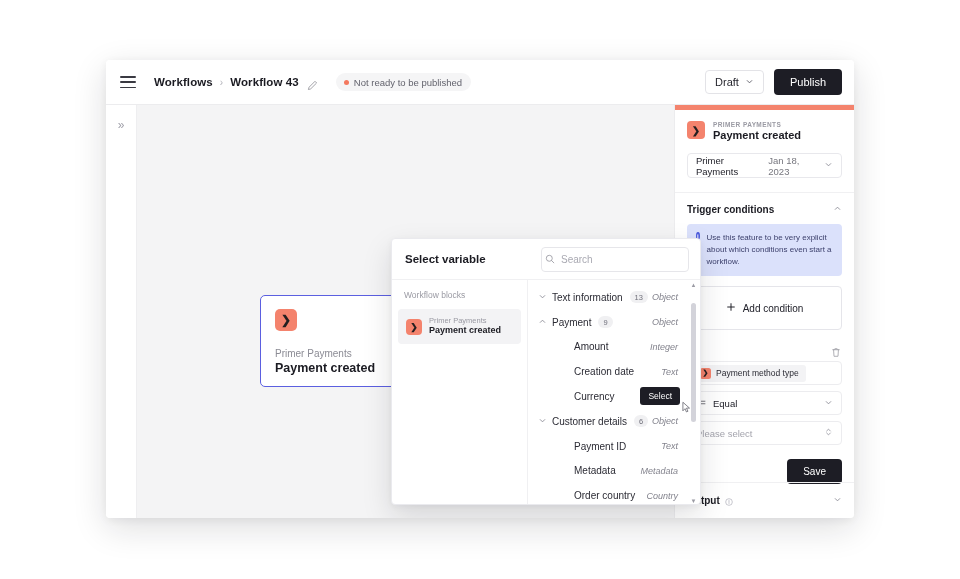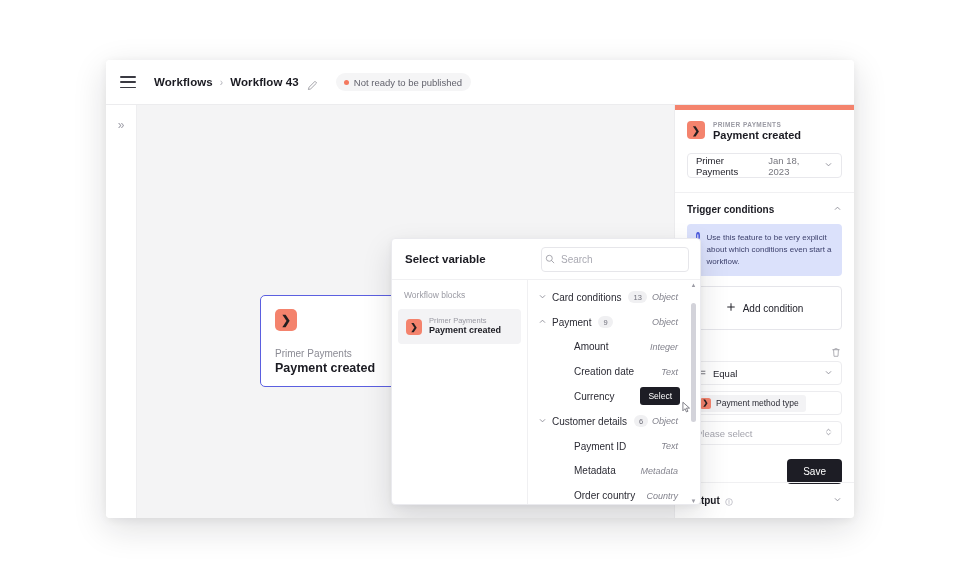--- a/index.html
+++ b/index.html
@@ -305,20 +305,31 @@
               <path d="M11.6 1.9 14 4.3 5.4 12.9 2 13.9l1-3.4z" fill="none" stroke="#5b5b65" stroke-width="1.3" stroke-linejoin="round"></path>
             </svg>
         </span>
       </div>
 
       <div class="badge-status">
         <span class="dot"></span>
         <span>Not ready to be published</span>
       </div>
 
+      <div class="header-right">
+        <div class="draft-btn">
+          <span>Draft</span>
+          <span class="chev">
+            <svg viewBox="0 0 12 12" width="9" height="9">
+                <path d="M3 4.8 6 7.8 9 4.8" fill="none" stroke="#5b5b65" stroke-width="1.2" stroke-linecap="round"></path>
+              </svg>
+          </span>
+        </div>
+        <button class="publish-btn">Publish</button>
+      </div>
     </div>
 
     <div class="body-area">
 
       <div class="left-rail">
         <span class="rail-expand">»</span>
       </div>
 
       <div class="canvas">
 
@@ -362,21 +373,21 @@
                 </div>
               </div>
             </div>
 
             <div class="modal-right">
               <div class="var-list" id="var-list">
                   <div class="var-row">
                     <span class="var-caret"><svg viewBox="0 0 12 12" width="9" height="9">
                         <path d="M3 4.8 6 7.8 9 4.8" fill="none" stroke="#8c8c96" stroke-width="1.2" stroke-linecap="round"></path>
                       </svg></span>
-                    <span class="var-name">Card conditions</span>
+                    <span class="var-name">Text information</span>
                     <span class="var-count">13</span>
                     <span class="var-type">Object</span>
                   </div>
                   <div class="var-row">
                     <span class="var-caret"><svg viewBox="0 0 12 12" width="9" height="9">
                         <path d="M3 7.2 6 4.2 9 7.2" fill="none" stroke="#8c8c96" stroke-width="1.2" stroke-linecap="round"></path>
                       </svg></span>
                     <span class="var-name">Payment</span>
                     <span class="var-count">9</span>
                     <span class="var-type">Object</span>
@@ -483,41 +494,41 @@
           </span>
           <span>Add condition</span>
         </div>
 
         <div class="cond-card">
           <div class="cond-toolbar">
             <span class="trash-icon">
               <svg viewBox="0 0 14 15" width="10" height="11">
                   <path d="M2.4 3.6h9.2M5.4 3.6V2.2h3.2v1.4M3.6 3.6l.6 9.2h5.6l.6-9.2" fill="none" stroke="#6d6d77" stroke-width="1.1" stroke-linecap="round" stroke-linejoin="round"></path>
                 </svg>
+            </span>
+          </div>
+
+          <div class="cond-field">
+            <span class="chip">
+              <span class="chip-ico">❯</span>
+              <span class="chip-txt">Payment method type</span>
             </span>
           </div>
 
           <div class="cond-field">
             <span class="op-icon">
               <svg viewBox="0 0 14 14" width="11" height="11">
                   <path d="M2.6 5.4h8.8M2.6 8.6h8.8" stroke="#6d6d77" stroke-width="1.2" stroke-linecap="round"></path>
                 </svg>
             </span>
             <span class="field-txt">Equal</span>
             <span class="field-caret">
               <svg viewBox="0 0 12 12" width="9" height="9">
                   <path d="M3 4.8 6 7.8 9 4.8" fill="none" stroke="#8c8c96" stroke-width="1.2" stroke-linecap="round"></path>
                 </svg>
-            </span>
-          </div>
-
-          <div class="cond-field">
-            <span class="chip">
-              <span class="chip-ico">❯</span>
-              <span class="chip-txt">Payment method type</span>
             </span>
           </div>
 
           <div class="cond-field">
             <span class="field-ph">Please select</span>
             <span class="field-caret">
               <svg viewBox="0 0 12 14" width="9" height="10">
                   <path d="M3.4 5.6 6 3 8.6 5.6M3.4 8.4 6 11l2.6-2.6" fill="none" stroke="#8c8c96" stroke-width="1.1" stroke-linecap="round" stroke-linejoin="round"></path>
                 </svg>
             </span>

